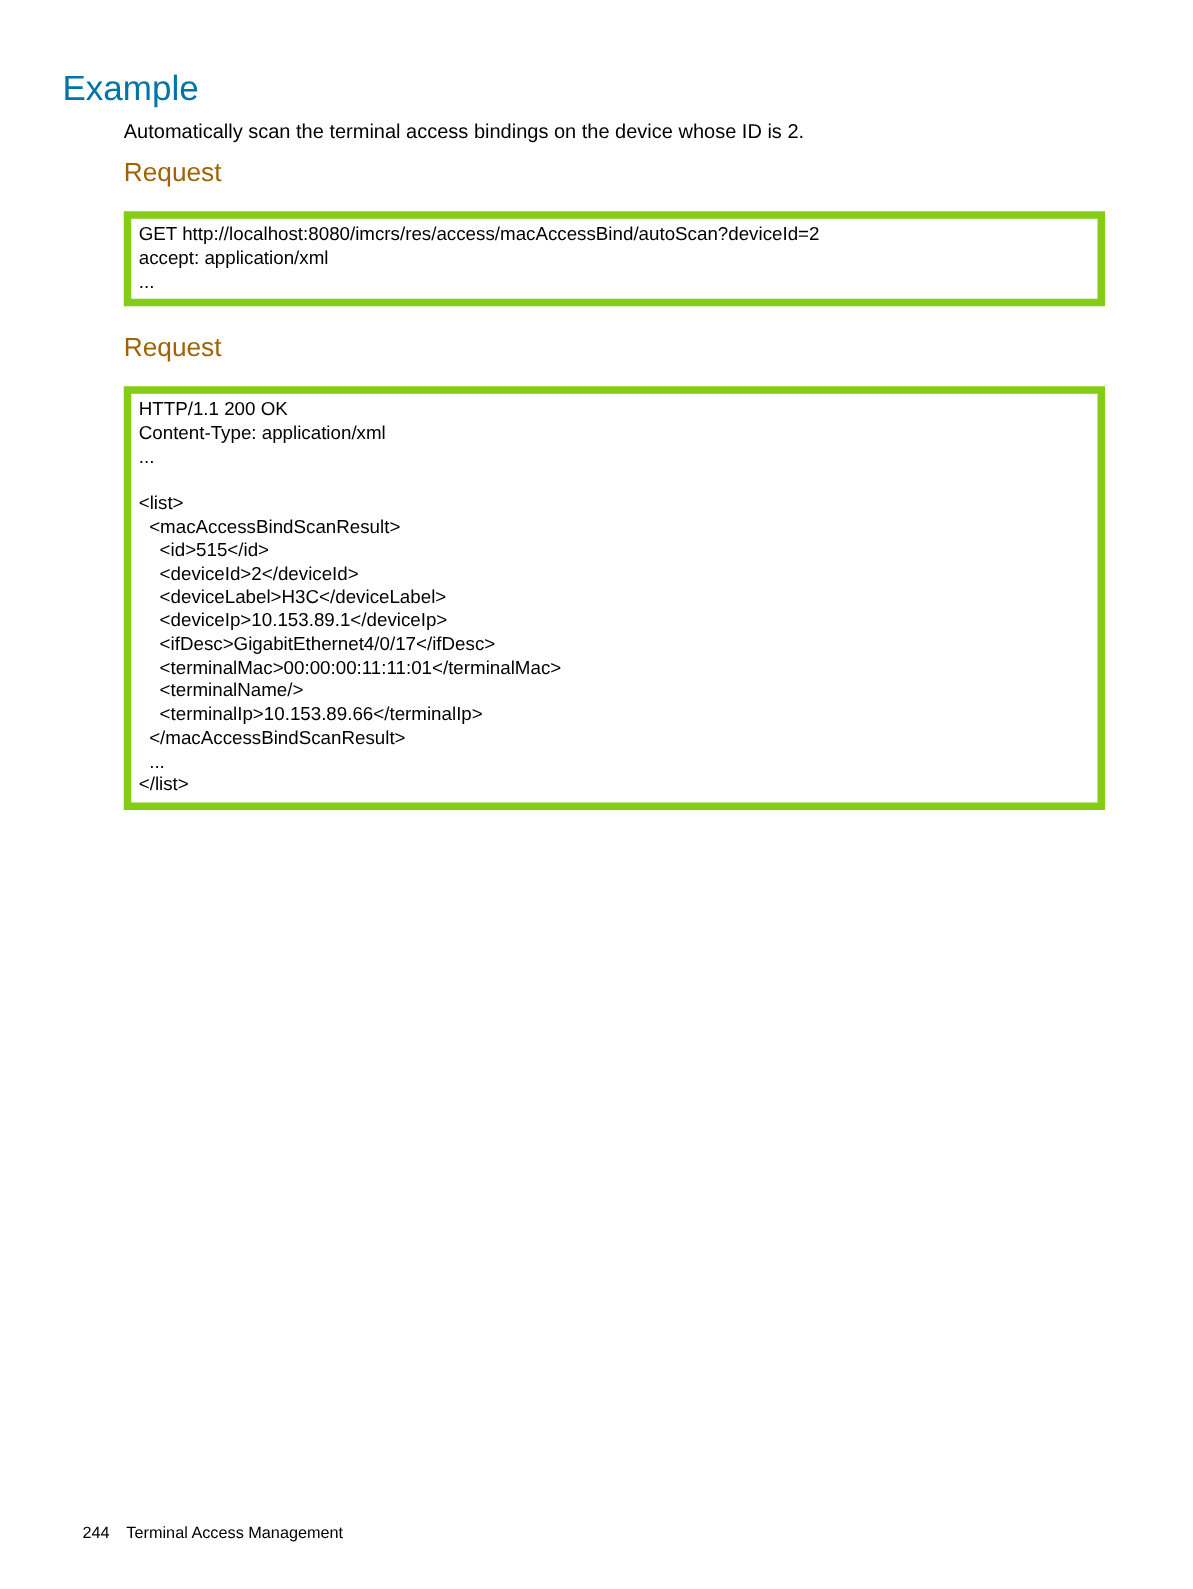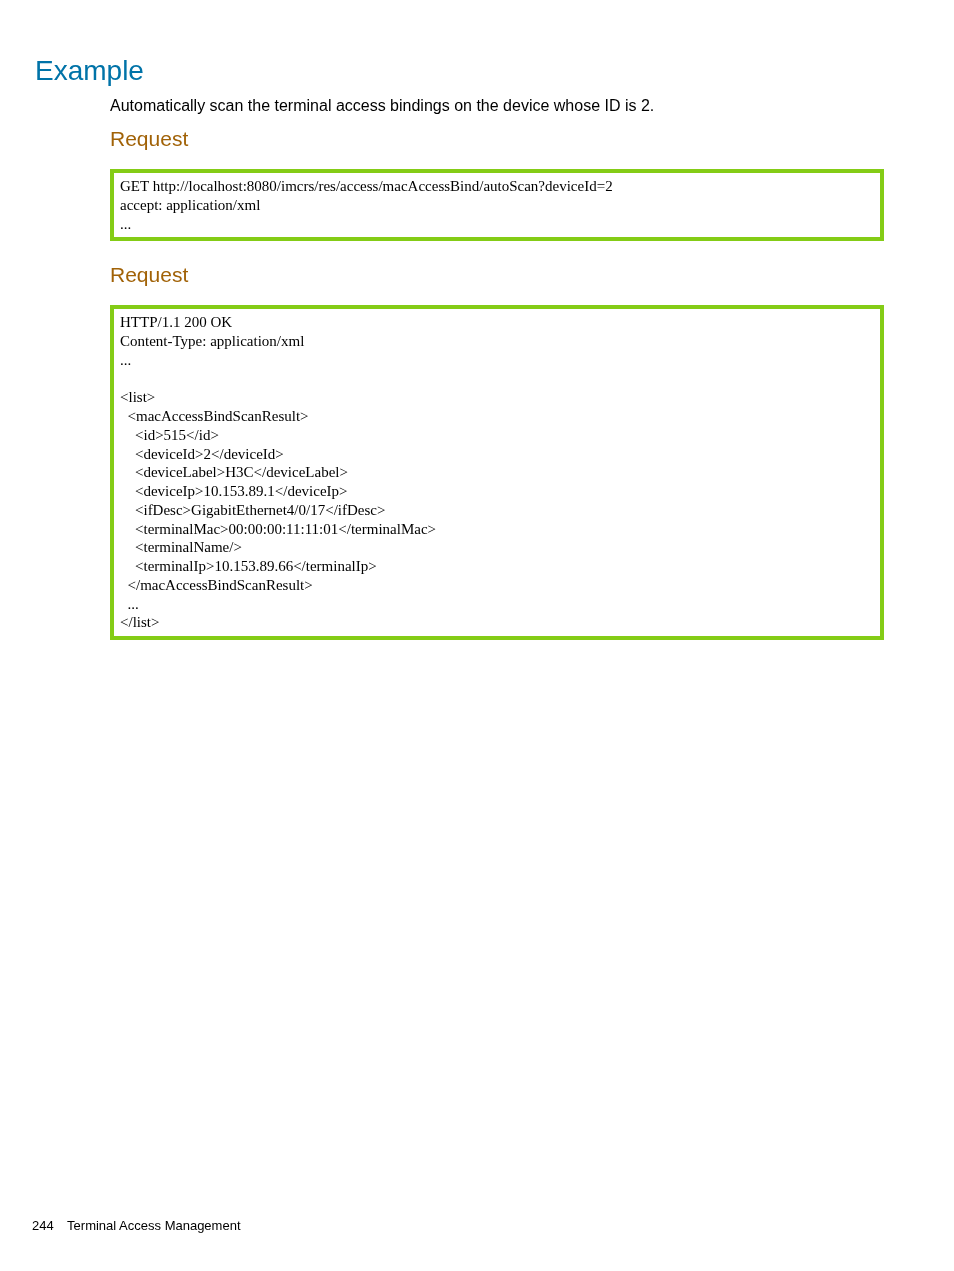--- a/index.html
+++ b/index.html
@@ -8,58 +8,58 @@
     padding: 0;
     width: 954px;
     height: 1271px;
     font-family: Arial, Helvetica, sans-serif;
     background: #ffffff;
     color: #000000;
     position: relative;
     box-sizing: border-box;
   }
   .page {
-    padding: 55px 70px 0 35px;
+    padding: 55px 70px 0 50px;
     box-sizing: border-box;
   }
   .h-example {
     color: #0073a8;
     font-size: 28px;
     font-weight: 400;
     margin: 0 0 10px 0;
   }
   .content-indent {
-    margin-left: 75px;
+    margin-left: 49px;
   }
   .desc {
     font-size: 16px;
     margin: 0 0 12px 0;
     color: #000;
   }
   .h-sub {
     color: #a16207;
     font-size: 21px;
     font-weight: 400;
     margin: 0 0 18px 0;
   }
   .code-block {
-    border: 4px solid #84cc16;
+    border: 6px solid #84cc16;
     padding: 4px 6px;
-    font-family: Liberation Serif, serif;
+    font-family: Liberation Sans, sans-serif;
     font-size: 15px;
     line-height: 1.25;
     white-space: pre;
     color: #000;
     margin: 0 0 22px 0;
     overflow: hidden;
   }
   .footer {
     position: absolute;
     bottom: 38px;
-    left: 32px;
+    left: 66px;
     font-size: 13px;
     color: #000;
   }
   .footer .pn {
     margin-right: 10px;
   }
 </style>
 </head>
 <body>
 

